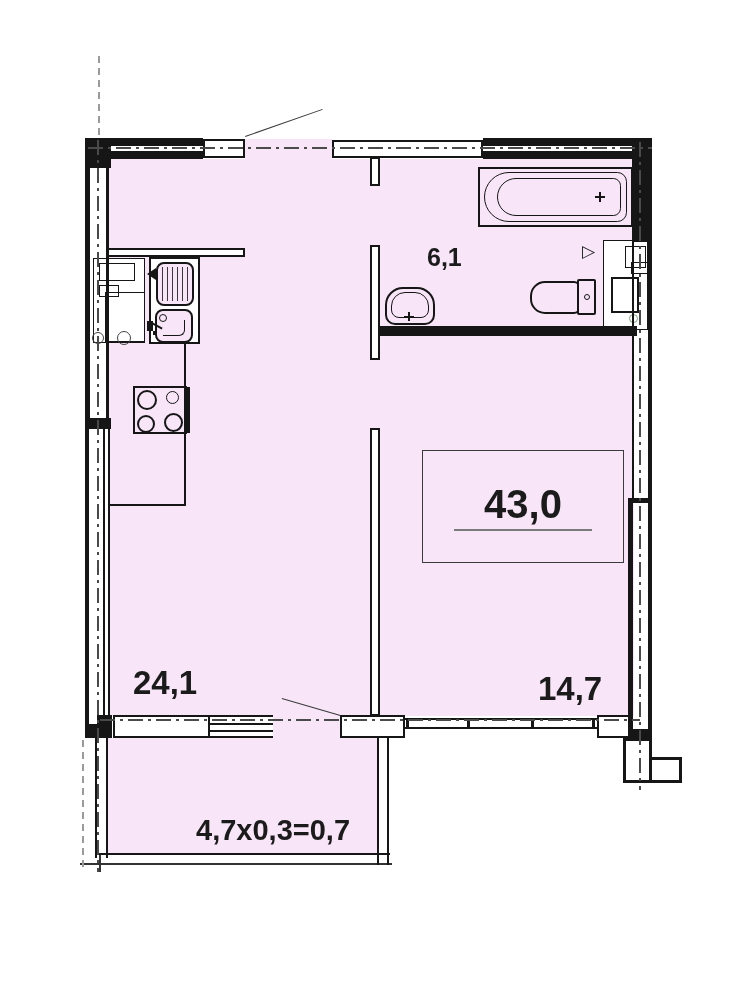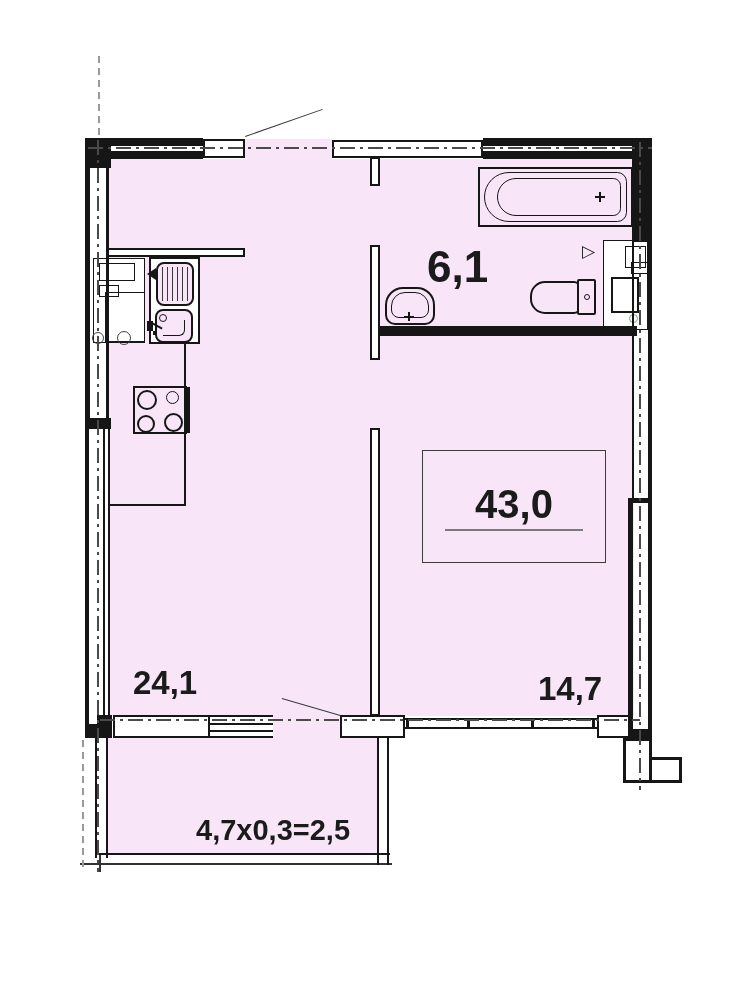--- a/index.html
+++ b/index.html
@@ -137,23 +137,23 @@
 
   <div class="a clh" style="left:88px;top:147px;width:564px;"></div>
   <div class="a clv" style="left:97px;top:140px;height:732px;"></div>
   <div class="a clv" style="left:639px;top:142px;height:648px;"></div>
   <div class="a clh" style="left:100px;top:719px;width:540px;"></div>
   <div class="a dashv" style="left:98px;top:56px;height:82px;"></div>
 
   <div class="a leader" style="left:245px;top:136px;width:82px;transform:rotate(-19.3deg);"></div>
   <div class="a leader" style="left:282px;top:698px;width:61px;transform:rotate(16.3deg);"></div>
 
-  <div class="a t" style="left:427px;top:245px;font-size:44px;">6,1</div>
+  <div class="a t" style="left:427px;top:245px;font-size:25px;">6,1</div>
   <div class="a t" style="left:133px;top:666px;font-size:33px;">24,1</div>
   <div class="a t" style="left:538px;top:672px;font-size:33px;">14,7</div>
-  <div class="a t" style="left:196px;top:816px;font-size:29px;">4,7x0,3=2,5</div>
+  <div class="a t" style="left:196px;top:816px;font-size:29px;">4,7x0,3=0,7</div>
 
-  <div class="a" style="left:422px;top:450px;width:184px;height:113px;border:1.5px solid #3c3c3c;display:flex;flex-direction:column;align-items:center;justify-content:center;">
+  <div class="a" style="left:422px;top:450px;width:202px;height:113px;border:1.5px solid #3c3c3c;display:flex;flex-direction:column;align-items:center;justify-content:center;">
     <div class="t" style="font-size:40px;padding:2px 0 5px;">43,0</div>
     <div style="width:138px;height:2px;background:#7a7a7a;"></div>
   </div>
 
 </div>
 
 </body></html>

